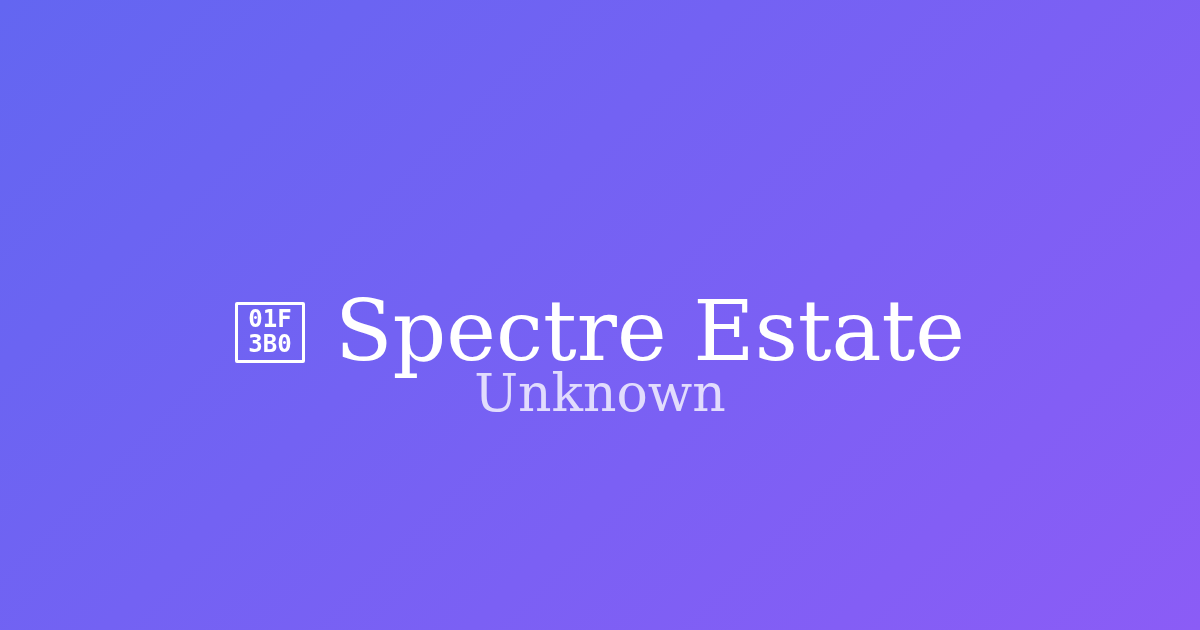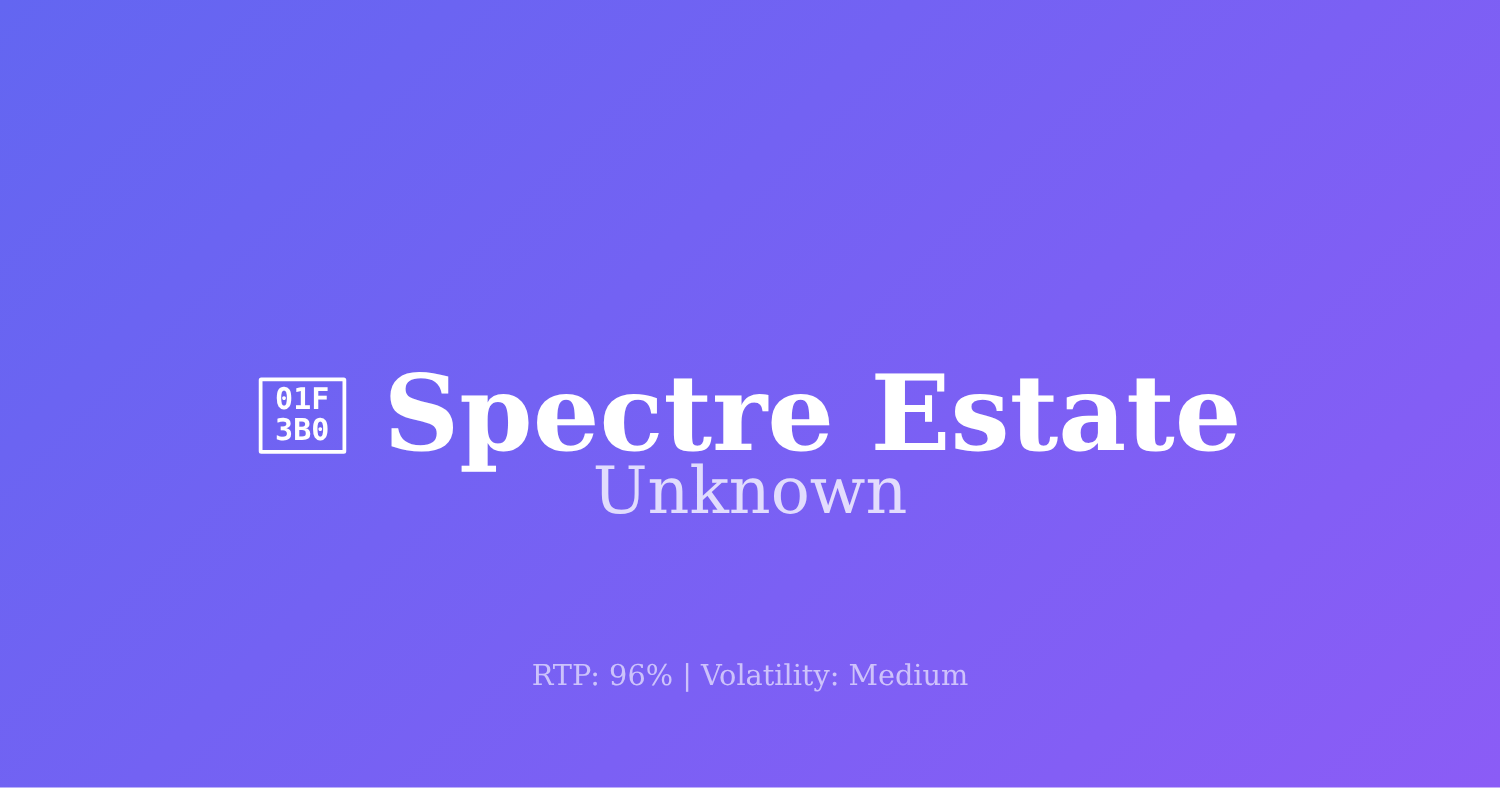--- a/index.html
+++ b/index.html
@@ -61,21 +61,21 @@
     font-weight: 700;
     line-height: 25px;
     letter-spacing: 0px;
     color: #ffffff;
     white-space: pre;
   }
 
   .game-title {
     font-family: "DejaVu Serif", "Liberation Serif", serif;
     font-size: 84px;
-    font-weight: 700;
+    font-weight: 400;
     color: #ffffff;
     letter-spacing: 0px;
     white-space: nowrap;
     line-height: 1.05;
   }
 
   
   .subtitle {
     position: absolute;
     top: 365px;
@@ -116,15 +116,14 @@
       <span class="cp-row">01F</span>
       <span class="cp-row">3B0</span>
     </div>
 
     <h1 class="game-title">Spectre Estate</h1>
 
   </div>
 
   <div class="subtitle">Unknown</div>
 
-  <div class="meta-line">RTP: 96% | Volatility: Medium</div>
 
 </div>
 
 </body></html>

